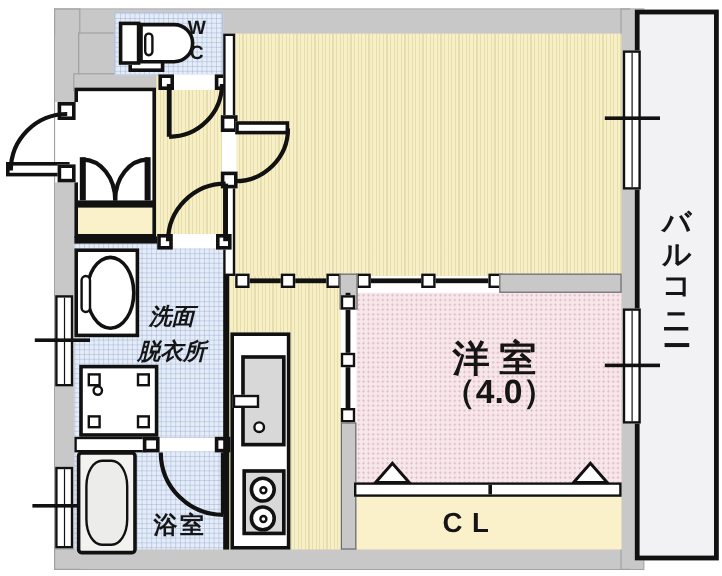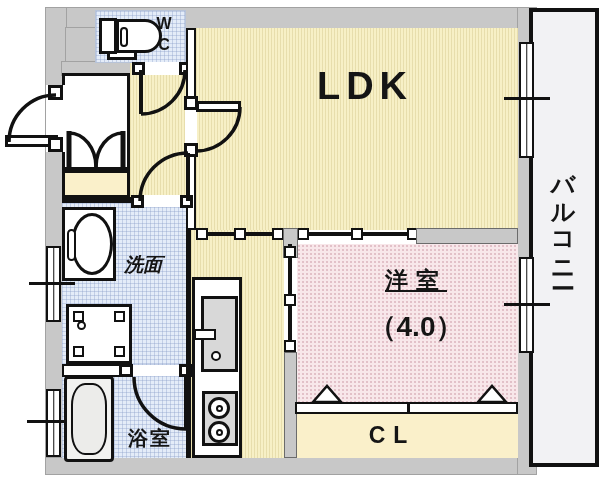--- a/index.html
+++ b/index.html
@@ -164,27 +164,27 @@
     <path d="M 134,377 A 52,52 0 0 0 186,429" fill="none" stroke="#111" stroke-width="3.5"></path>
     <line x1="186" y1="377" x2="186" y2="429" stroke="#111" stroke-width="4"></line>
     <line x1="69" y1="131" x2="69" y2="167" stroke="#111" stroke-width="5"></line>
     <line x1="123" y1="131" x2="123" y2="167" stroke="#111" stroke-width="5"></line>
     <path d="M 69,133 A 27,34 0 0 1 96,167" fill="none" stroke="#111" stroke-width="3.5"></path>
     <path d="M 123,133 A 27,34 0 0 0 96,167" fill="none" stroke="#111" stroke-width="3.5"></path>
     <polygon points="313,402 327,386 341,402" fill="#fff" stroke="#111" stroke-width="2.5"></polygon>
     <polygon points="478,402 492,386 506,402" fill="#fff" stroke="#111" stroke-width="2.5"></polygon>
   </svg>
 
-  <div class="label" style="left:265px;top:66px;width:200px;font-size:38px;letter-spacing:6px;">LDK</div>
-  <div class="label" style="left:316px;top:268px;width:200px;font-size:23px;letter-spacing:8px;text-decoration:underline;">洋室</div>
+  <div class="label" style="left:316px;top:282px;width:200px;font-size:31px;letter-spacing:8px;">洋室</div>
   <div class="label" style="left:316px;top:312px;width:200px;font-size:28px;">（4.0）</div>
   <div class="label" style="left:150px;top:13px;width:28px;font-size:16px;line-height:21px;">
     <span>W</span><br>
     <span>C</span>
   </div>
   <div class="label" style="left:99px;top:250px;width:88px;font-size:19px;line-height:29px;font-style:italic;">
     <span>洗面</span><br>
+    <span>脱衣所</span>
   </div>
   <div class="label" style="left:114px;top:427px;width:72px;font-size:20px;letter-spacing:2px;">浴室</div>
   <div class="label" style="left:330px;top:423px;width:124px;font-size:23px;letter-spacing:8px;">CL</div>
   <div class="label" id="balcony-label" style="left:546px;top:133px;width:30px;height:170px;font-size:24px;">バルコニー</div>
 
 </div>
 
 </body></html>

